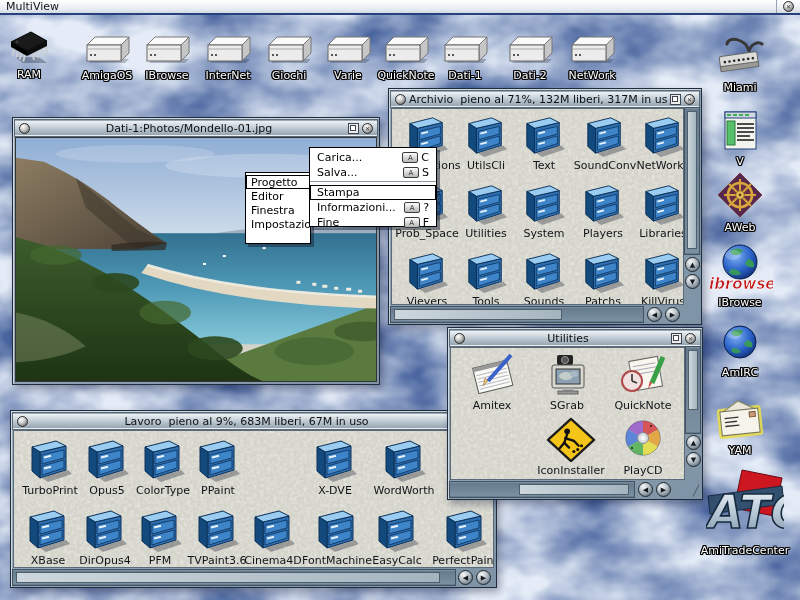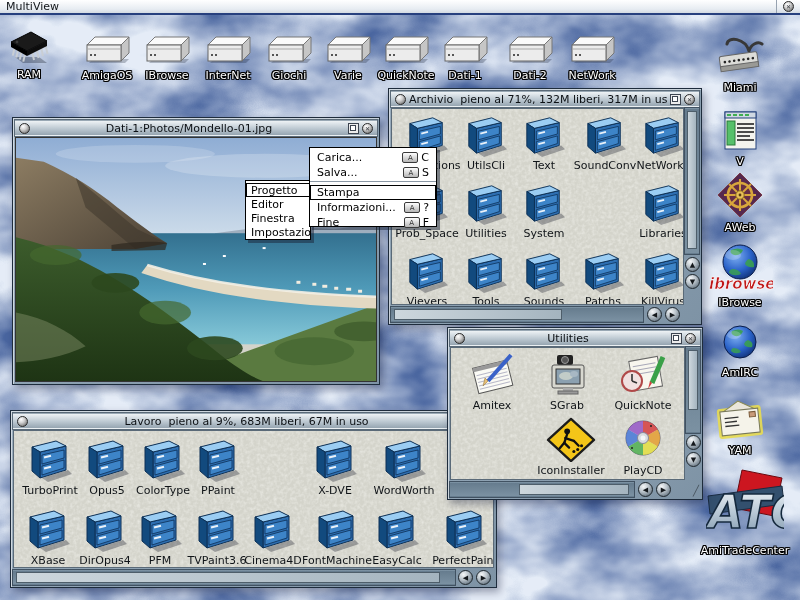--- a/index.html
+++ b/index.html
@@ -477,20 +477,26 @@
             <use href="#sym-drawer"></use>
           </svg>
           <div class="dlbl">Utilities</div>
         </div>
       <div class="witem" style="left:124px;top:72px;width:56px">
           <svg width="42" height="44" viewBox="0 0 44 46">
             <use href="#sym-drawer"></use>
           </svg>
           <div class="dlbl">System</div>
         </div>
+      <div class="witem" style="left:183px;top:72px;width:56px">
+          <svg width="42" height="44" viewBox="0 0 44 46">
+            <use href="#sym-drawer"></use>
+          </svg>
+          <div class="dlbl">Players</div>
+        </div>
       <div class="witem" style="left:243px;top:72px;width:56px">
           <svg width="42" height="44" viewBox="0 0 44 46">
             <use href="#sym-drawer"></use>
           </svg>
           <div class="dlbl">Libraries</div>
         </div>
       <div class="witem" style="left:7px;top:140px;width:56px">
           <svg width="42" height="44" viewBox="0 0 44 46">
             <use href="#sym-drawer"></use>
           </svg>
@@ -699,21 +705,21 @@
     </div>
     <div class="sbtn" style="left:190px;bottom:2px">
         <span>◀</span>
       </div>
     <div class="sbtn" style="left:208px;bottom:2px">
         <span>▶</span>
       </div>
     <div class="rsz" style="right:3px;bottom:3px"><span>╱</span></div>
   </div>
 
-  <div class="menupanel" style="left:245px;top:180px;width:66px;height:60px">
+  <div class="menupanel" style="left:245px;top:172px;width:66px;height:72px">
     <div class="mitem sel">
         <span>Progetto</span>
       </div>
     <div class="mitem">
         <span>Editor</span>
       </div>
     <div class="mitem">
         <span>Finestra</span>
       </div>
     <div class="mitem">

